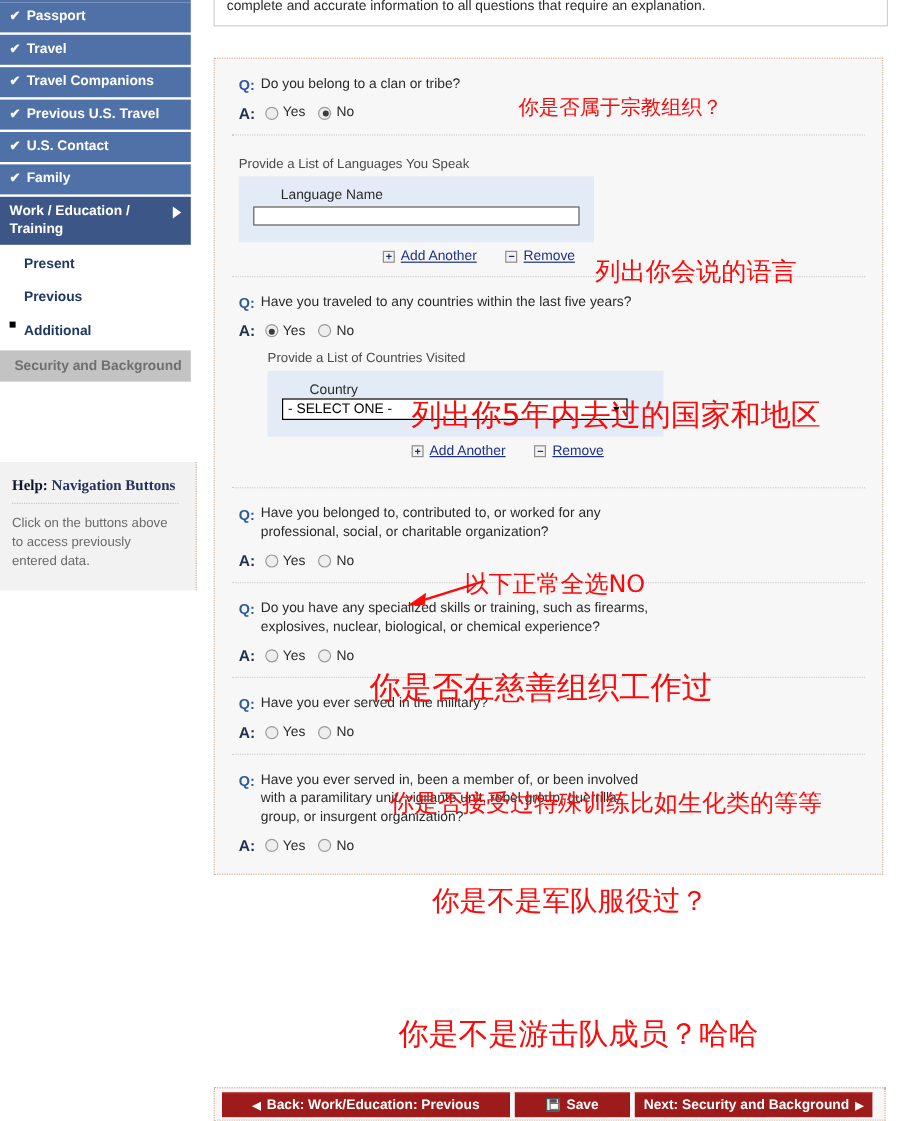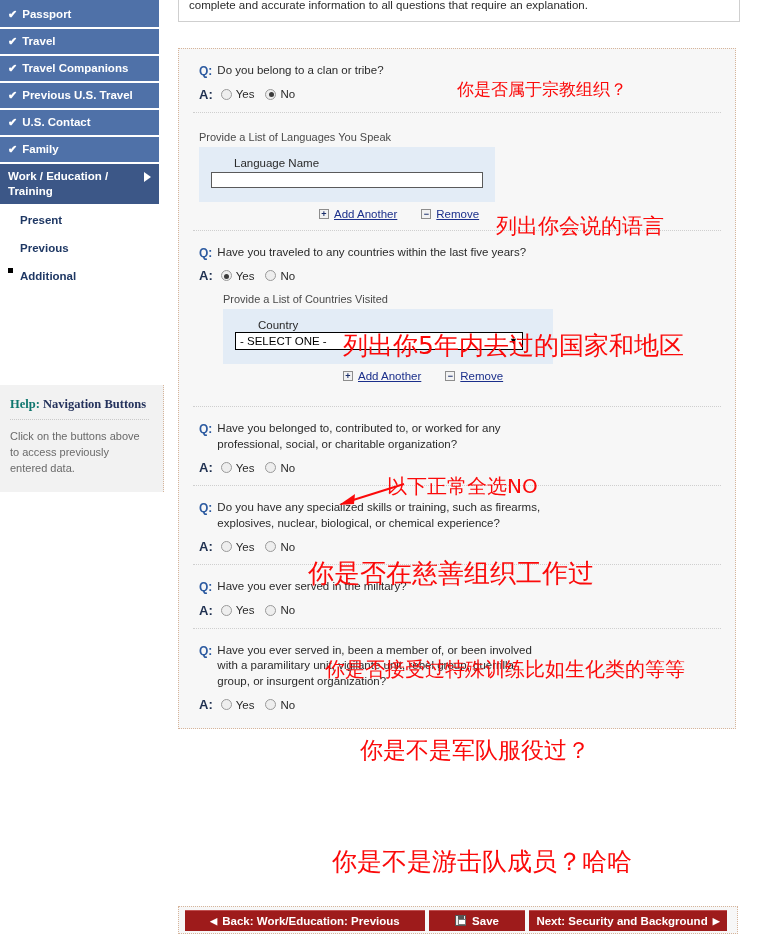--- a/index.html
+++ b/index.html
@@ -75,21 +75,21 @@
 
   
   #help-box {
     position: absolute; left: 0; top: 385px;
     width: 164px;
     background: #f2f2f2;
     border-right: 1px dotted #d6b49a;
     padding: 12px 14px 16px 10px;
   }
   #help-title { font-family: "Liberation Serif", serif; font-size: 12.5px; font-weight: bold; color: #24325c; }
-  #help-title .hw { color: #0f766e; }
+  #help-title .hw { color: #0f172a; }
   #help-rule { border-top: 1px dotted #c9c9c9; margin: 7px 0 8px 0; }
   #help-body { font-size: 11px; color: #6a6a6a; line-height: 16px; }
 
   
   #main { position: absolute; left: 176px; top: 0; width: 586px; height: 934px; }
 
   #intro-box {
     position: absolute; left: 2px; top: -10px; width: 562px;
     background: #ffffff; border: 1px solid #cfcfcf;
     padding: 8px 10px 10px 10px;
@@ -243,20 +243,23 @@
       <span>Present</span>
     </div>
     <div class="nav-sub">
       <span>Previous</span>
     </div>
     <div class="nav-sub">
       <span class="bullet"></span>
       <span>Additional</span>
     </div>
 
+    <div class="nav-item disabled">
+      <span>Security and Background</span>
+    </div>
 
     <div id="help-box">
       <div id="help-title">
         <span class="hw">Help:</span><span> Navigation Buttons</span>
       </div>
       <div id="help-rule"></div>
       <div id="help-body">Click on the buttons above to access previously entered data.</div>
     </div>
   </div>
 
@@ -391,21 +394,21 @@
           <span class="radio"></span>
           <span class="radio-lbl">Yes</span>
           <span class="radio"></span>
           <span class="radio-lbl">No</span>
         </div>
       </div>
 
     </div>
   </div>
 
-  <div class="cn" style="left:432px; top:78px; font-size:17px;margin-left:25px;">你是否属于宗教组织？</div>
+  <div class="cn" style="left:432px; top:78px; font-size:17px;">你是否属于宗教组织？</div>
 
   <div class="cn" style="left:496px; top:212px; font-size:21px;">列出你会说的语言</div>
 
   <div class="cn" style="left:343px; top:329px; font-size:25px;">列出你5年内去过的国家和地区</div>
 
   <div class="cn" style="left:387px; top:473px; font-size:20px;">以下正常全选NO</div>
 
   <svg id="arrow-ann" width="72" height="26">
     <line x1="68" y1="2" x2="14" y2="19" stroke="#fb0a0a" stroke-width="2"></line>
     <polygon points="3,23 19,12 18,22" fill="#fb0a0a"></polygon>

